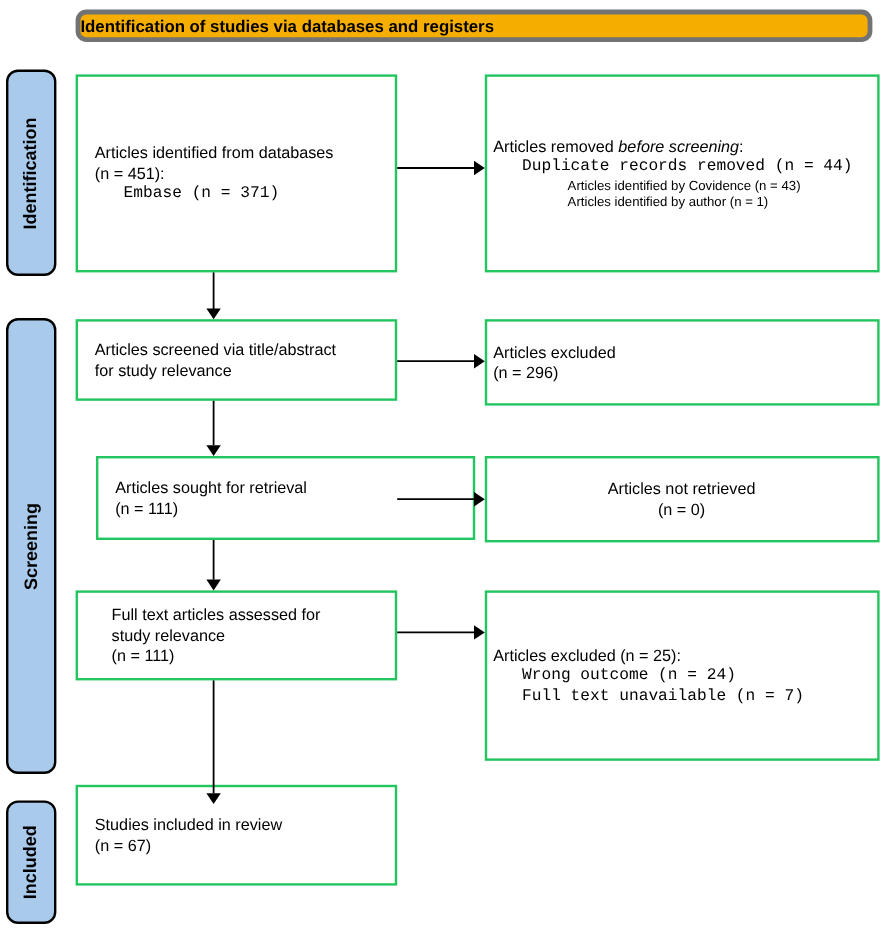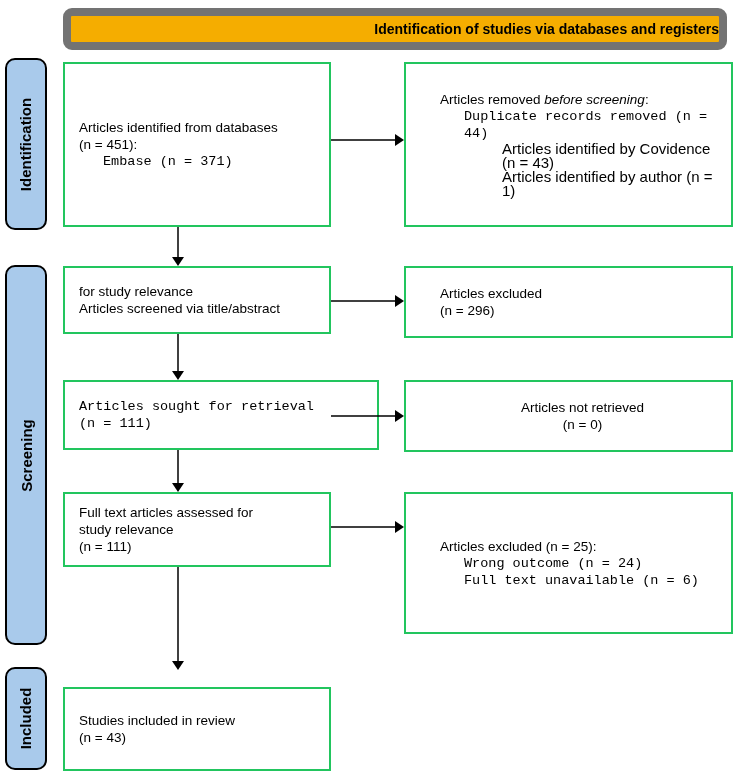--- a/index.html
+++ b/index.html
@@ -15,27 +15,27 @@
     font-family: "Liberation Sans", sans-serif;
     color: #000000;
     overflow: hidden;
   }
   * { box-sizing: border-box; }
 
   
   .banner {
     position: absolute;
     left: 63px; top: 8px;
-    width: 664px; height: 42px;
+    width: 664px; height: 27px;
     background: #F5AD00;
-    border: 8px solid #737373;
+    border: 4px solid #737373;
     border-radius: 9px;
     display: flex;
     align-items: center;
-    justify-content: flex-end;
+    justify-content: flex-start;
     font-weight: bold;
     font-size: 14px;
   }
 
   
   .stage {
     position: absolute;
     left: 5px;
     width: 42px;
     background: #A9CAEB;
@@ -59,36 +59,36 @@
   .box {
     position: absolute;
     background: #ffffff;
     border: 2px solid #22c55e;
     display: flex;
     align-items: center;
     font-size: 13.5px;
     line-height: 17px;
   }
   .box .content { width: 100%; padding-left: 14px; padding-right: 6px; }
-  .box.rightcol .content { padding-left: 34px; }
+  .box.rightcol .content { padding-left: 5px; }
   .line { display: block; }
   .ind1 { padding-left: 24px; font-family: Liberation Mono, monospace; }
   .ind2 { padding-left: 62px; }
-  .small { font-size: 15px; line-height: 14px; }
+  .small { font-size: 11px; line-height: 14px; }
   .italic { font-style: italic; }
 
   #box-identified    { left: 63px;  top: 62px;  width: 268px; height: 165px; }
   #box-removed       { left: 404px; top: 62px;  width: 329px; height: 165px; }
   #box-screened      { left: 63px;  top: 266px; width: 268px; height: 68px;  }
   #box-excluded-ta   { left: 404px; top: 266px; width: 329px; height: 72px;  }
-  #box-sought        { left: 63px;  top: 380px; width: 316px; height: 70px; font-family: Liberation Mono, monospace;  }
+  #box-sought        { left: 80px;  top: 380px; width: 316px; height: 70px;  }
   #box-not-retrieved { left: 404px; top: 380px; width: 329px; height: 72px; text-align: center;  }
-  #box-assessed      { left: 63px;  top: 492px; width: 268px; height: 75px;  }
+  #box-assessed      { left: 63px;  top: 492px; width: 268px; height: 75px; padding-left: 14px;  }
   #box-excluded-ft   { left: 404px; top: 492px; width: 329px; height: 142px; }
-  #box-included      { left: 63px;  top: 687px; width: 268px; height: 84px; }
+  #box-included      { left: 63px;  top: 654px; width: 268px; height: 84px; }
 
   
   .arrows {
     position: absolute;
     left: 0; top: 0;
     pointer-events: none;
   }
   .arrows line { stroke: #000000; stroke-width: 1.5; }
   .arrows polygon { fill: #000000; }
 </style>
@@ -123,22 +123,22 @@
     <div class="content">
       <span class="line"><span>Articles removed </span><span class="italic">before screening</span><span>:</span></span>
       <span class="line ind1">Duplicate records removed (n = 44)</span>
       <span class="line ind2 small">Articles identified by Covidence (n = 43)</span>
       <span class="line ind2 small">Articles identified by author (n = 1)</span>
     </div>
   </div>
 
   <div class="box" id="box-screened">
     <div class="content">
+      <span class="line">Articles screened via title/abstract</span>
       <span class="line">for study relevance</span>
-      <span class="line">Articles screened via title/abstract</span>
     </div>
   </div>
 
   <div class="box rightcol" id="box-excluded-ta">
     <div class="content">
       <span class="line">Articles excluded</span>
       <span class="line">(n = 296)</span>
     </div>
   </div>
 
@@ -161,28 +161,28 @@
       <span class="line">Full text articles assessed for</span>
       <span class="line">study relevance</span>
       <span class="line">(n = 111)</span>
     </div>
   </div>
 
   <div class="box rightcol" id="box-excluded-ft">
     <div class="content">
       <span class="line">Articles excluded (n = 25):</span>
       <span class="line ind1">Wrong outcome (n = 24)</span>
-      <span class="line ind1">Full text unavailable (n = 6)</span>
+      <span class="line ind1">Full text unavailable (n = 7)</span>
     </div>
   </div>
 
   <div class="box" id="box-included">
     <div class="content">
       <span class="line">Studies included in review</span>
-      <span class="line">(n = 43)</span>
+      <span class="line">(n = 67)</span>
     </div>
   </div>
 
   <svg class="arrows" width="744" height="779" viewBox="0 0 744 779">
     <g>
       <line x1="178" y1="227" x2="178" y2="258"></line>
       <polygon points="172,257 184,257 178,266"></polygon>
     </g>
     <g>
       <line x1="178" y1="334" x2="178" y2="371"></line>

